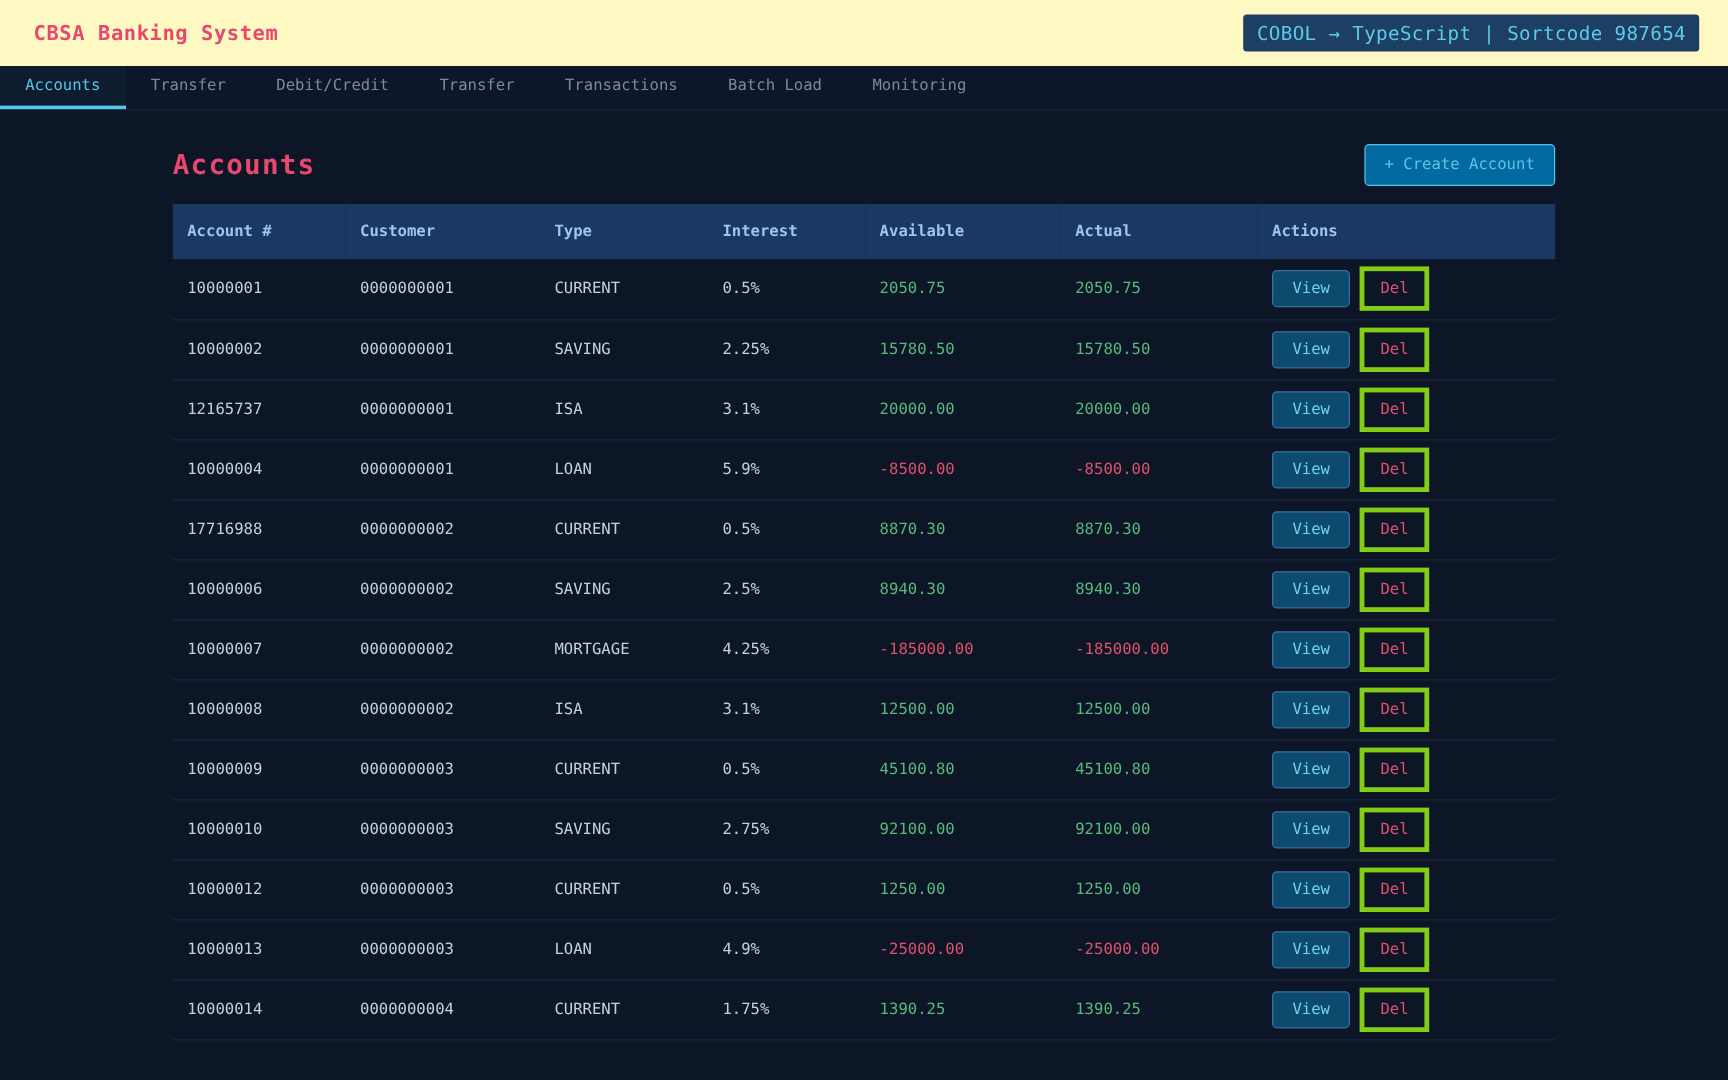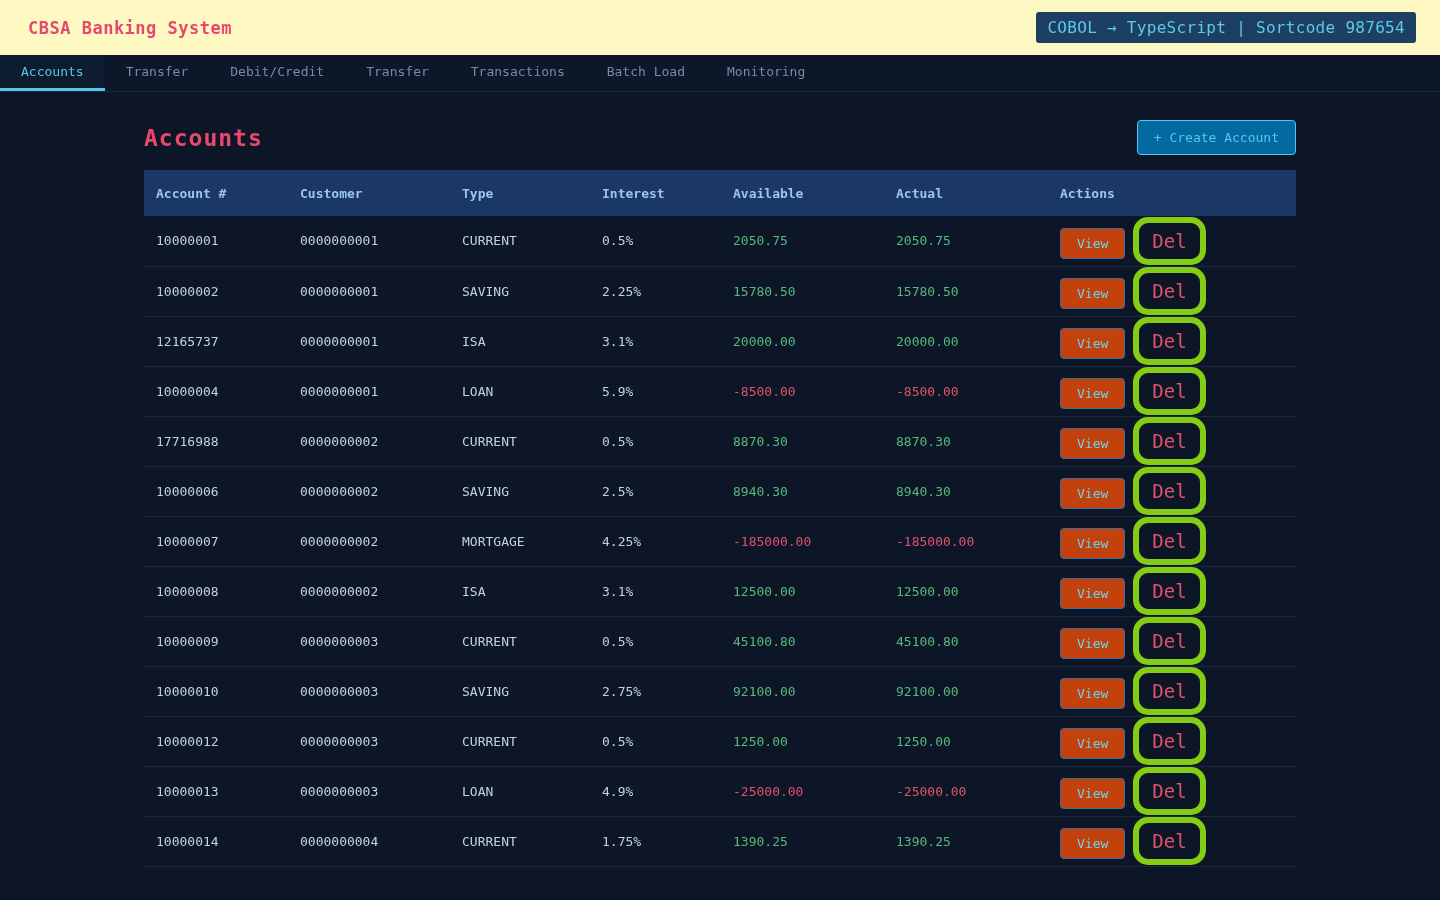--- a/index.html
+++ b/index.html
@@ -115,38 +115,38 @@
     height: 50px;
     padding: 0 0 0 12px;
     border-bottom: 1px solid #1a2840;
     color: #c2d1e0;
     white-space: nowrap;
   }
   td.amount.pos { color: #57b97c; }
   td.amount.neg { color: #e0526b; }
 
   .view-btn {
-    background: #c2410c;
+    background: #0c4a6e;
     border: 1px solid #3d6f9e;
     color: #6fd3ef;
     font-family: inherit;
     font-size: 13px;
     padding: 7px 16px;
     border-radius: 4px;
     cursor: pointer;
     margin-right: 8px;
   }
   .del-btn {
     background: transparent;
-    border: 6px solid #84cc16;
+    border: 4px solid #84cc16;
     color: #e0526b;
     font-family: inherit;
-    font-size: 19px;
+    font-size: 13px;
     padding: 7px 13px;
-    border-radius: 15px;
+    border-radius: 0;
     cursor: pointer;
   }
 </style>
 </head>
 <body>
 
 <header class="app-header">
   <div class="app-title">CBSA Banking System</div>
   <div class="app-badge">COBOL → TypeScript | Sortcode 987654</div>
 </header>

